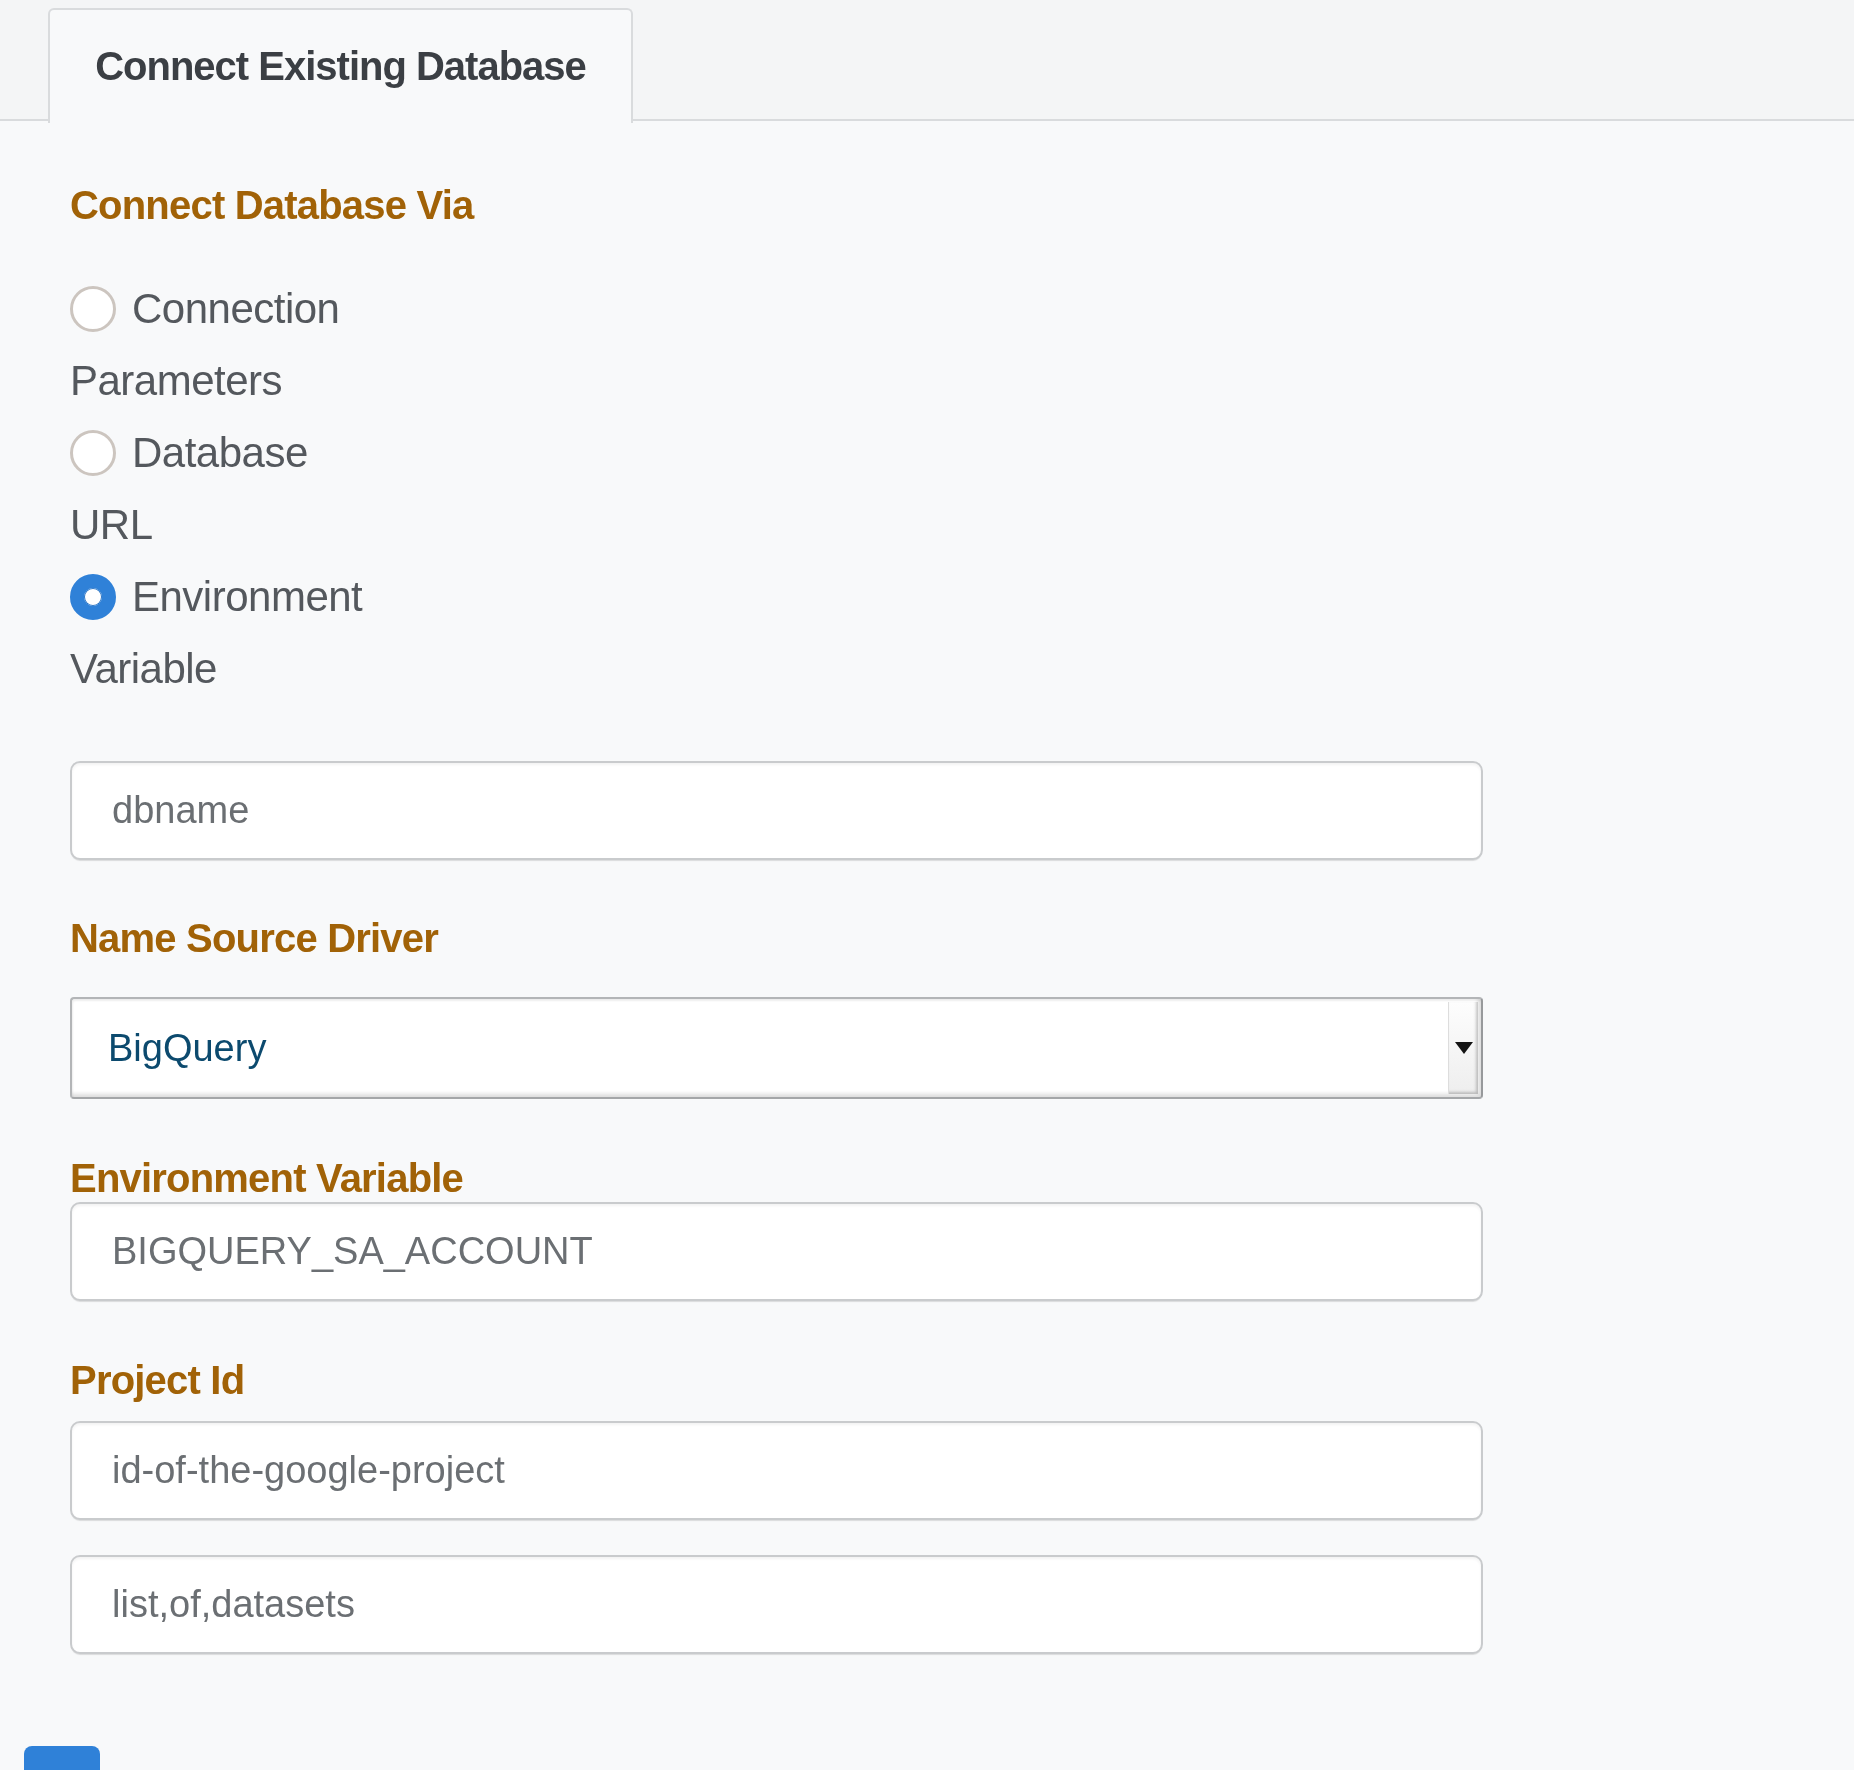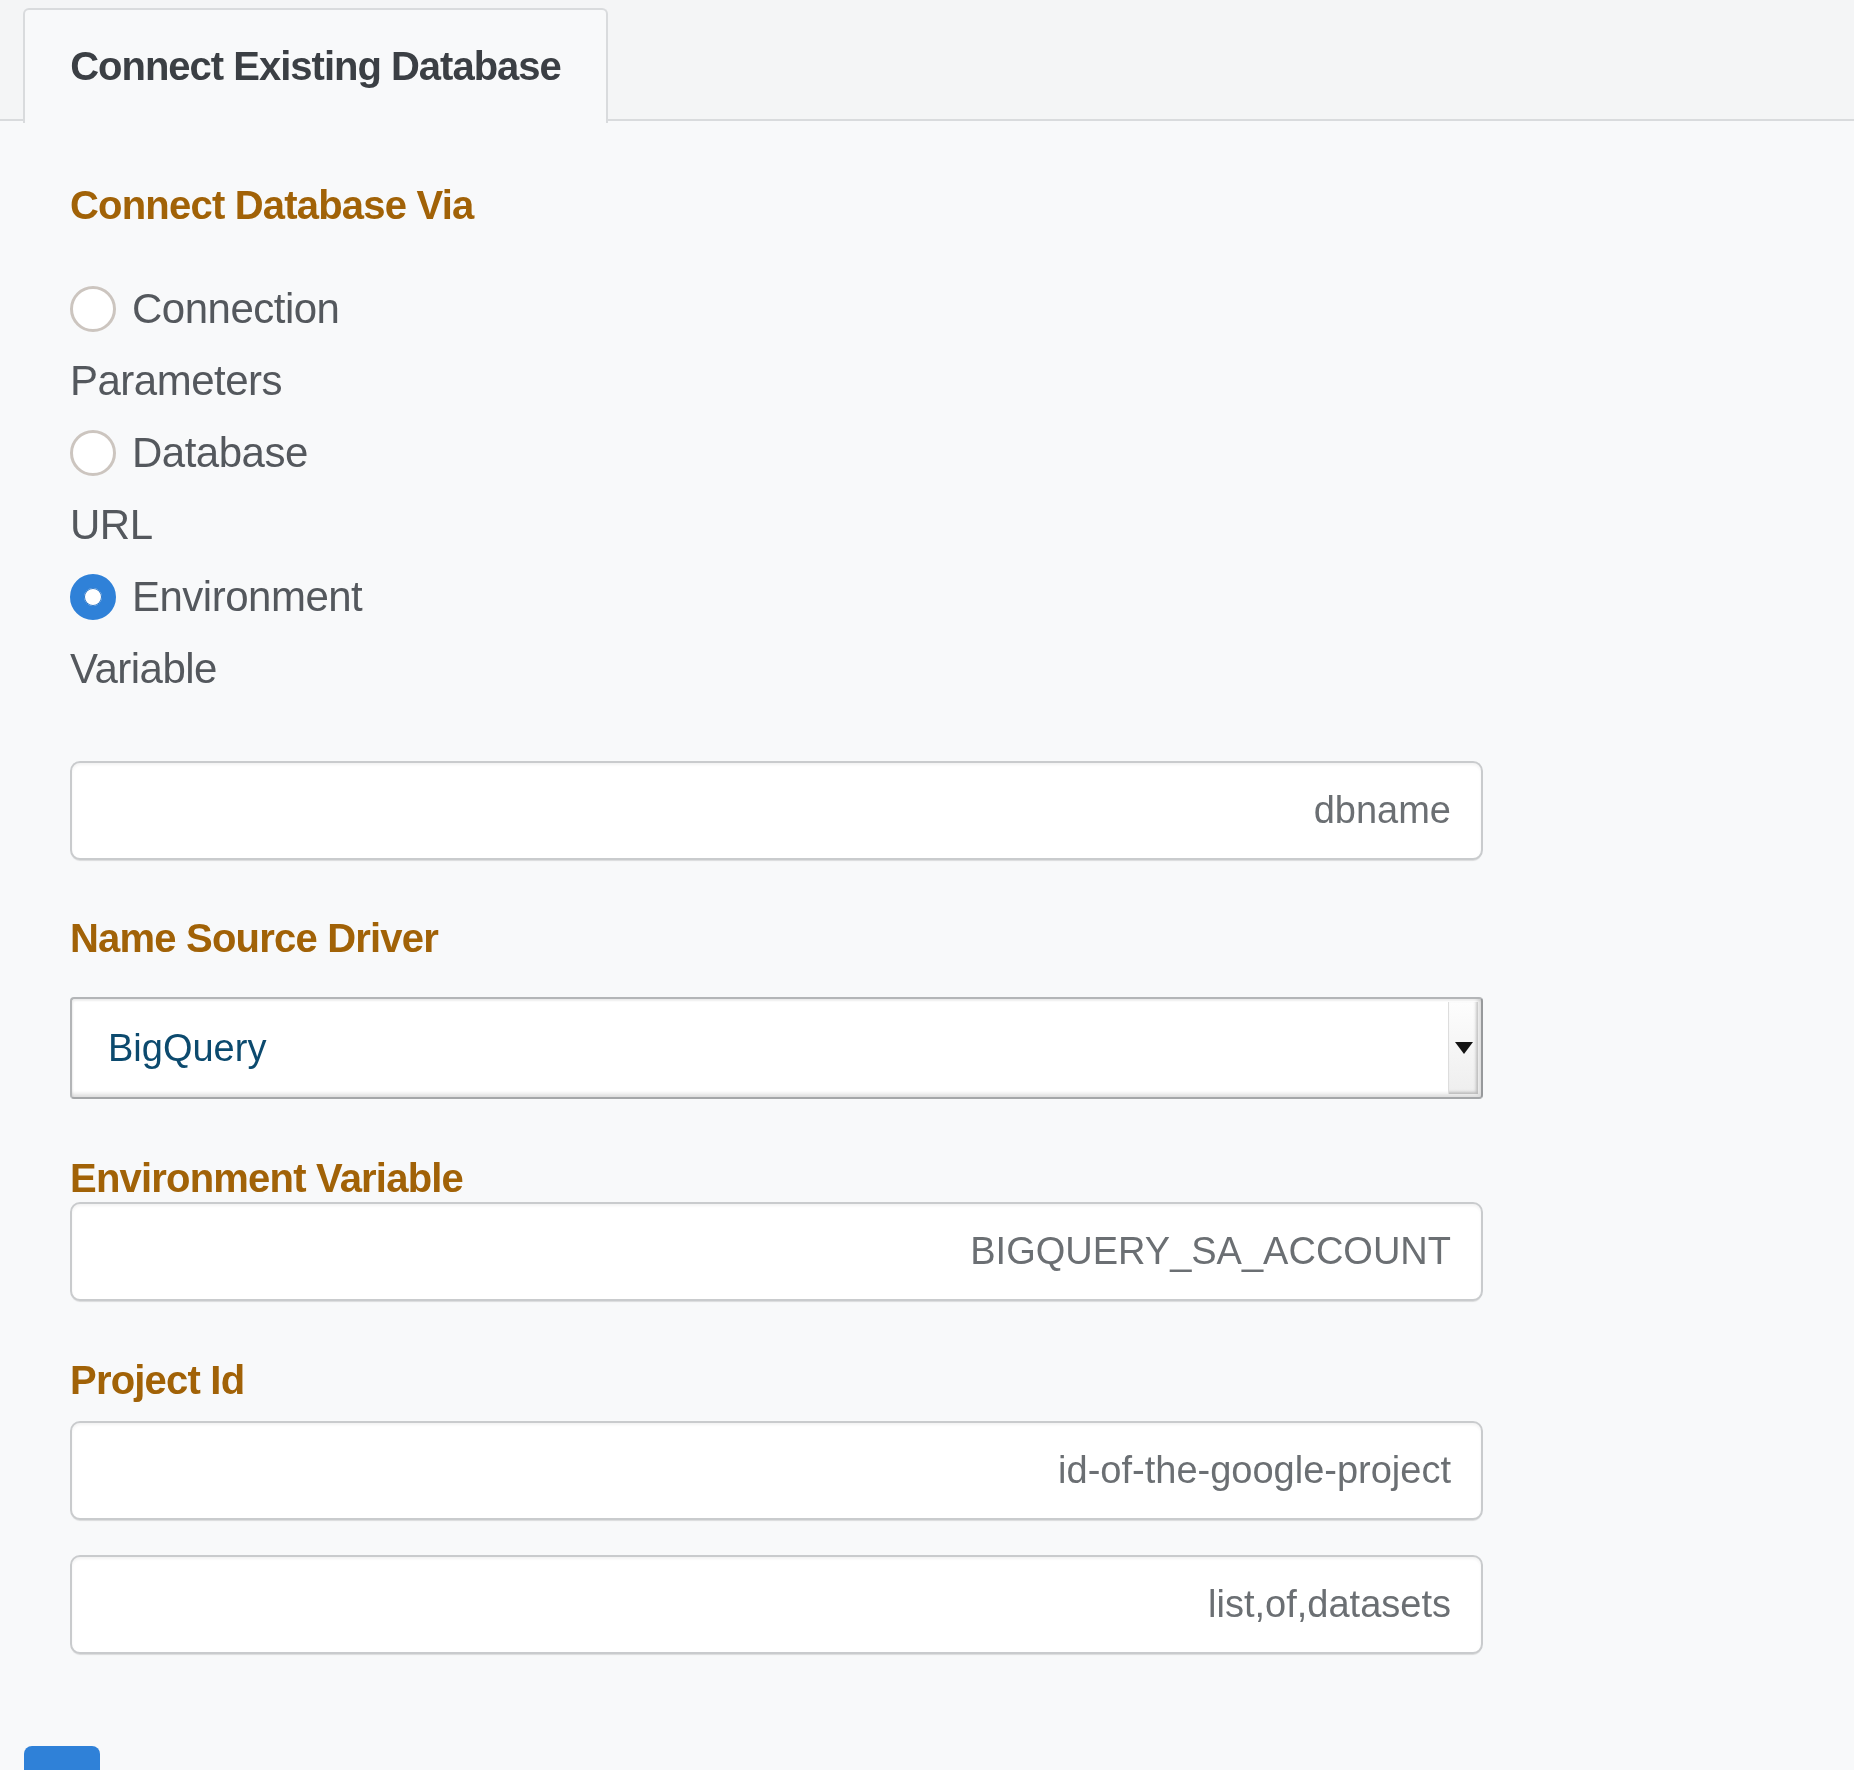--- a/index.html
+++ b/index.html
@@ -13,21 +13,21 @@
 
   
   .tabbar {
     position:relative;
     height:121px;
     background:#f4f5f6;
     border-bottom:2px solid #d9dbdd;
   }
   .tab {
     position:absolute;
-    left:23px; top:8px;
+    left:48px; top:8px;
     width:585px; height:115px;
     background:#f8f9fa;
     border:2px solid #d9dbdd;
     border-bottom:none;
     border-radius:6px 6px 0 0;
     display:flex; align-items:center; justify-content:center;
     font-size:40px; font-weight:bold; letter-spacing:-1px;
     color:#3b3f44;
   }
 
@@ -69,21 +69,20 @@
     display:block;
     width:1413px; height:99px;
     background:#ffffff;
     border:2px solid #c9cbcd;
     border-radius:10px;
     font-family:"Liberation Sans","DejaVu Sans",sans-serif;
     font-size:38px; color:#6b6f73;
     padding:0 30px 0 40px;
     outline:none;
     box-shadow:inset 0 2px 3px rgba(0,0,0,0.05), 0 2px 1px -1px rgba(0,0,0,0.12);
-    text-align:right;
   }
   .text-input::placeholder { color:#6b6f73; opacity:1; }
   .mt56 { margin-top:56px; }
   .mt38 { }
   .mt41 { margin-top:17px; }
   .mt35 { margin-top:35px; }
 
   
   .select {
     position:relative;

